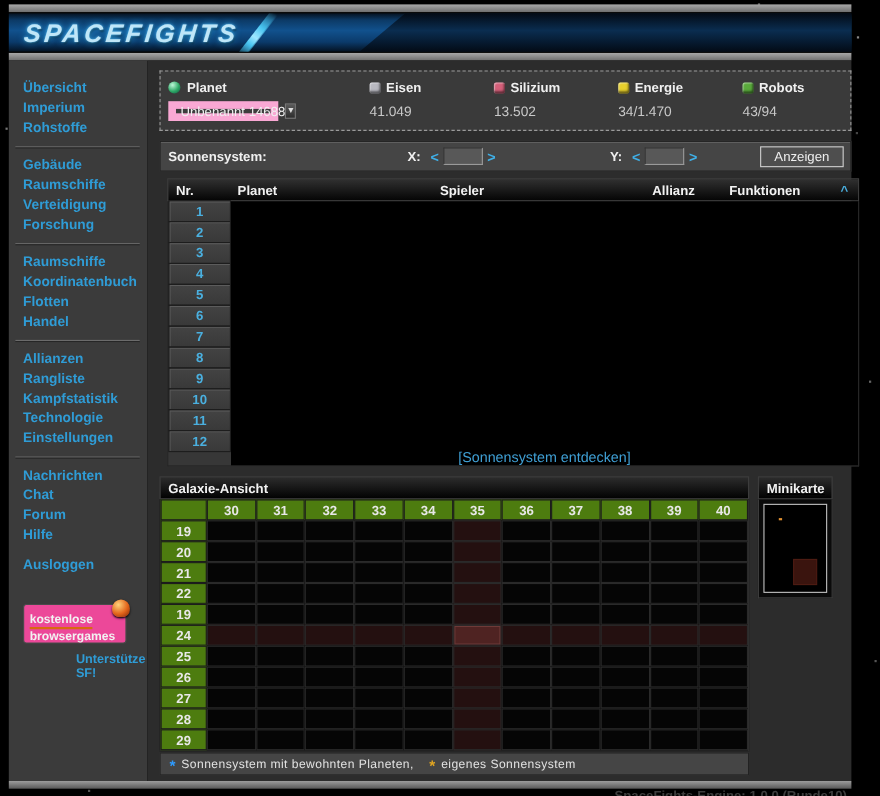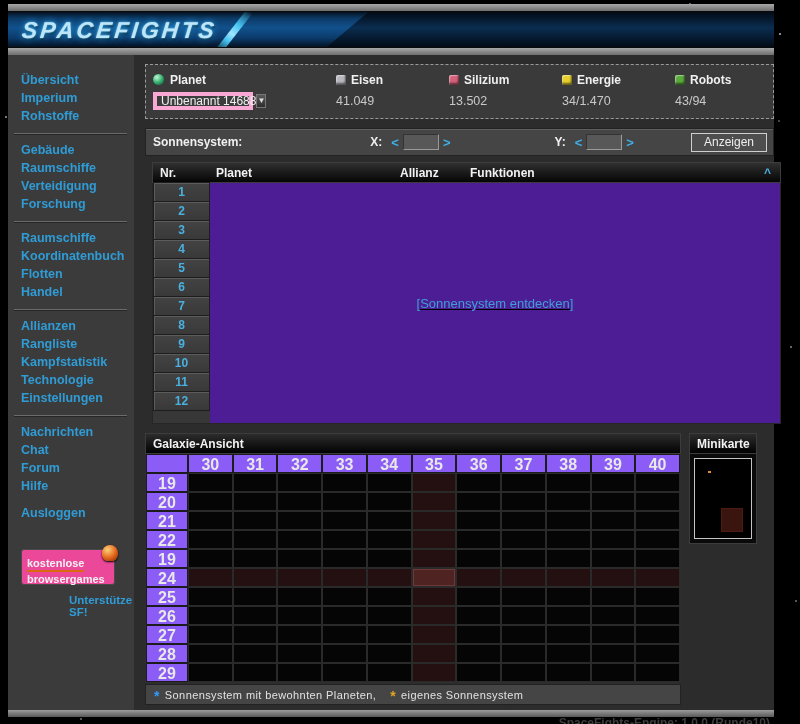--- a/index.html
+++ b/index.html
@@ -54,21 +54,21 @@
   .res-planet { width:175px; padding-left:7px; }
   .res-col { flex:1; padding-left:15px; }
   .res-label-row { display:flex; align-items:center; height:15px; }
   .res-icon { width:10px; height:10px; margin-right:5px; border-radius:2px;
               box-shadow:inset -1px -2px 2px rgba(0,0,0,.55), inset 1px 1px 1px rgba(255,255,255,.45); }
   .planet-icon { width:11px; height:11px; border-radius:50%;
               background:radial-gradient(circle at 35% 30%, #bdf7d8, #2ea866 55%, #0c4f3f); margin-right:6px; }
   .res-label { color:#f0f0f0; font-weight:bold; font-size:12px; }
   .res-value { color:#c9c9c9; font-size:12.5px; margin-top:7px; }
 
-  .planet-select { margin-top:5px; width:100px; height:18px; background:#3d3d3d; border:4px solid #f9a8d4;
+  .planet-select { margin-top:5px; width:100px; height:18px; background:#3d3d3d; border:7px solid #f9a8d4;
                    display:flex; align-items:center; cursor:pointer; }
   .planet-select .sel-text { flex:1; color:#f0f0f0; font-size:12px; padding-left:4px; white-space:nowrap; }
   .planet-select .sel-btn { width:15px; height:14px; margin-right:1px; background:linear-gradient(#5a5a5a,#2e2e2e);
                    border:1px solid #777; color:#ddd; font-size:8px; line-height:12px; text-align:center; }
 
   .coord-bar { margin:9px 2px 0 11px; width:629px; height:28px; background:#454545;
                border:1px solid #222; box-shadow:inset 0 1px 0 #5f5f5f;
                display:flex; align-items:center; }
   .coord-title { margin-left:7px; color:#f0f0f0; font-weight:bold; font-size:12px; }
   .coord-group { display:flex; align-items:center; }
@@ -84,31 +84,31 @@
   .tbl-head { display:flex; height:21px; background:linear-gradient(#303030,#050505);
               border:1px solid #3c3c3c; align-items:center; }
   .hc { color:#f2f2f2; font-weight:bold; font-size:12px; padding-left:7px; white-space:nowrap; }
   .c0{width:56px;} .c1{width:184px;} .c2{width:193px;} .c3{width:70px;} .c4{width:100px;}
   .sortcell { flex:1; text-align:right; padding-right:9px; color:#4ab0e0; font-weight:bold; font-size:12px; cursor:pointer; }
   .tbl-body { position:relative; height:241px; background:#373737; border:1px solid #262626; border-top:none; }
   .num-col { position:absolute; left:0; top:0; width:57px; }
   .num-cell { height:20px; background:linear-gradient(#434343,#393939);
               border:1px solid #1d1d1d; box-shadow:inset 1px 1px 0 #5c5c5c; margin-top:-1px;
               color:#4ab0e0; font-weight:bold; font-size:12px; text-align:center; line-height:19px; }
-  .big-cell { position:absolute; left:57px; right:0; top:0; bottom:0; background:#4c1d95;
-              display:flex; align-items:center; justify-content:center;text-decoration:underline; }
+  .big-cell { position:absolute; left:57px; right:0; top:0; bottom:0; background:#000000;
+              display:flex; align-items:flex-end; justify-content:center; }
   .discover { color:#3f9fd4; font-size:13px; cursor:pointer; }
 
   .galaxy-row { display:flex; margin:9px 2px 0 11px; align-items:flex-start; }
   .panel-title { height:21px; background:linear-gradient(#2c2c2c,#020202); border:1px solid #3c3c3c;
                  color:#f2f2f2; font-weight:bold; font-size:12px; line-height:20px; padding-left:7px; }
   .galaxy { width:536px; }
   .g-grid { display:grid; background:#0d0d0d; border:1px solid #2e2e2e; border-top:none; }
   .g-cell { height:19px; border:1px solid #2a2a2a; background:#050505; cursor:pointer; }
-  .g-head, .g-rowlabel { height:19px; background:#8b5cf6; color:#e8e8e8; font-weight:bold; font-size:16px;
+  .g-head, .g-rowlabel { height:19px; background:#4d7c0f; color:#e8e8e8; font-weight:bold; font-size:12px;
                  text-align:center; line-height:19px; border:1px solid #1c1c1c; }
   .hl   { background:#241010; }
   .hl-x { background:#4f2322; box-shadow:inset 0 0 0 1px #6e3a38; }
   .g-legend { height:21px; background:#454545; border:1px solid #222; margin-top:1px;
               display:flex; align-items:center; padding-left:8px; color:#e2e2e2; font-size:11px; letter-spacing:.4px; }
   .star { font-weight:bold; font-size:14px; margin:3px 5px 0 0; line-height:10px; }
   .leg-item { display:flex; align-items:center; margin-right:14px; }
 
   .minimap { width:68px; margin-left:8px;text-decoration:underline; }
   .mini-canvas { height:90px; background:#0a0a0a; border:1px solid #3c3c3c; border-top:none; padding:4px; }
@@ -244,20 +244,21 @@
           <input class="coord-input" value="" style="">
           <span class="coord-arrow">&gt;</span>
         </span>
         <button class="show-btn">Anzeigen</button>
       </div>
 
       <div class="sys-table">
         <div class="tbl-head" id="tbl-head">
             <div class="hc c0">Nr.</div>
             <div class="hc c1">Planet</div>
+            <div class="hc c2">Spieler</div>
             <div class="hc c3">Allianz</div>
             <div class="hc c4">Funktionen</div>
             <div class="sortcell">^</div>
           </div>
         <div class="tbl-body">
           <div class="num-col" id="num-col">
               <div class="num-cell">1</div>
               <div class="num-cell">2</div>
               <div class="num-cell">3</div>
               <div class="num-cell">4</div>

